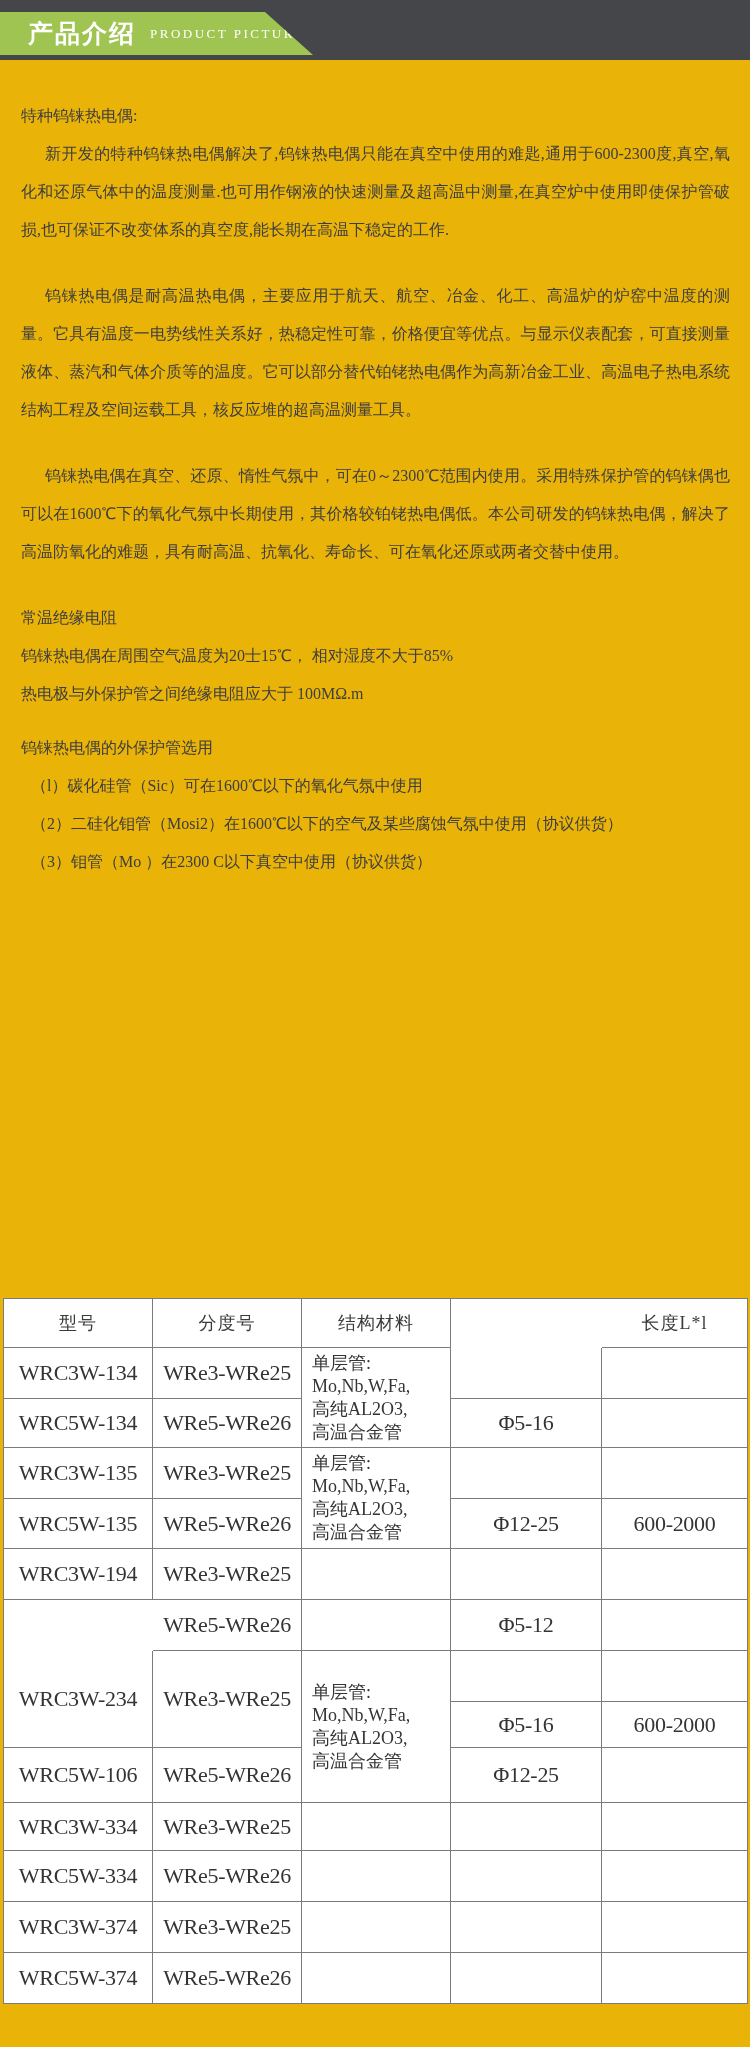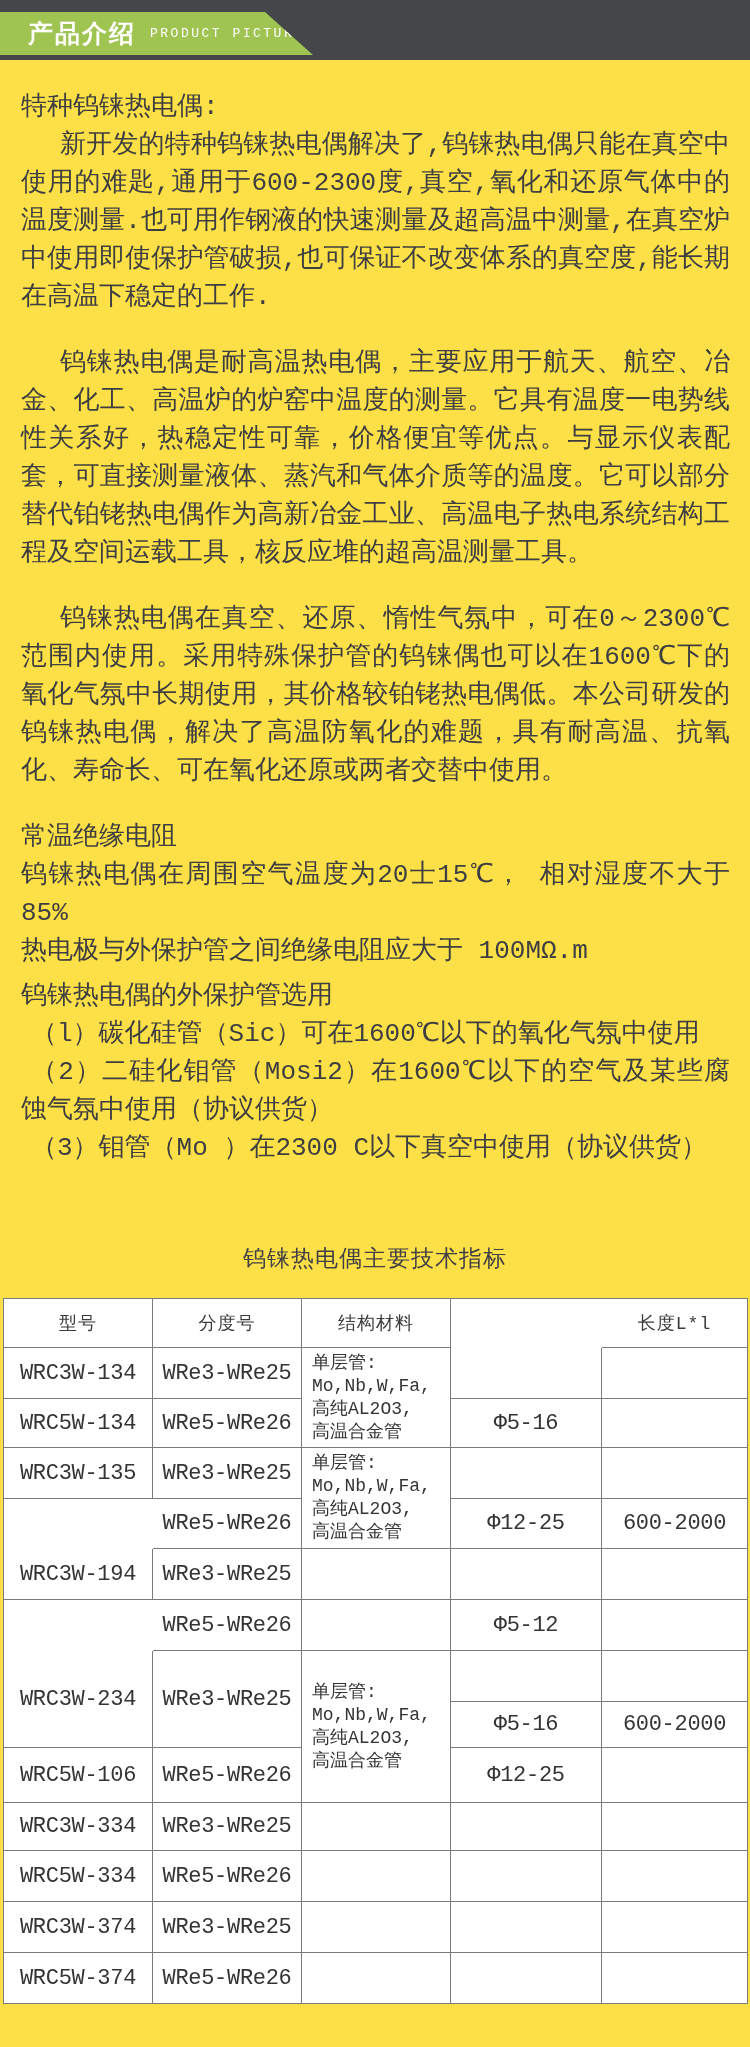--- a/index.html
+++ b/index.html
@@ -6,22 +6,22 @@
     --bar:#454649;
     --ribbon:#a0c452;
     --ink:#3d3e40;
     --line:#7a7b7e;
   }
   *{margin:0;padding:0;box-sizing:border-box;}
   html,body{background:#ffffff;}
   .page{
     position:relative;
     width:750px;height:2047px;
-    background:#fde047;
-    font-family:Liberation Mono, monospace;
+    background:#eab308;
+    font-family:Liberation Serif, serif;
     color:var(--ink);
     overflow:hidden;
   }
   
   .header-bar{
     position:absolute;left:0;top:0;width:750px;height:60px;
     background:var(--bar);
   }
   .header-ribbon{
     position:absolute;left:0;top:12px;width:313px;height:43px;
@@ -34,27 +34,27 @@
     font-size:25px;font-weight:bold;color:#ffffff;letter-spacing:2px;
     white-space:nowrap;
   }
   .ribbon-en{
     margin-left:14px;
     font-size:13px;color:#ffffff;letter-spacing:2.5px;
     white-space:nowrap;
   }
   
   .text-col{
-    position:absolute;left:21px;top:88px;width:709px;
-    font-size:26px;line-height:38px;text-align:justify;
+    position:absolute;left:21px;top:97px;width:709px;
+    font-size:16px;line-height:38px;text-align:justify;
     color:var(--ink);
   }
   .para{text-indent:1.5em;}
   .gap40{margin-top:28px;}
-  .gap24{margin-top:7px;}
+  .gap24{margin-top:16px;}
   .tube-item{text-indent:10px;}
   
   .table-title{
     position:absolute;left:0;top:1243px;width:750px;
     text-align:center;font-size:23px;color:#414143;letter-spacing:1px;
   }
   .spec-table{
     position:absolute;left:3px;top:1298px;
     display:grid;
     border-top:1px solid var(--line);
@@ -97,21 +97,20 @@
     <div class="gap40">常温绝缘电阻</div>
     <div>钨铼热电偶在周围空气温度为20士15℃， 相对湿度不大于85%</div>
     <div>热电极与外保护管之间绝缘电阻应大于 100MΩ.m</div>
 
     <div class="gap24">钨铼热电偶的外保护管选用</div>
     <div class="tube-item">（l）碳化硅管（Sic）可在1600℃以下的氧化气氛中使用</div>
     <div class="tube-item">（2）二硅化钼管（Mosi2）在1600℃以下的空气及某些腐蚀气氛中使用（协议供货）</div>
     <div class="tube-item">（3）钼管（Mo ）在2300 C以下真空中使用（协议供货）</div>
   </div>
 
-  <div class="table-title">钨铼热电偶主要技术指标</div>
   <div class="spec-table" style="grid-template-columns: 149px 149px 149px 151px 146px; grid-template-rows: 49px 51px 49px 51px 50px 51px 51px 51px 46px 55px 48px 51px 51px 51px;">
       <div class="cell th" style="grid-area: 1 / 1 / span 1 / span 1;">型号</div>
       <div class="cell th" style="grid-area: 1 / 2 / span 1 / span 1;">分度号</div>
       <div class="cell th" style="grid-area: 1 / 3 / span 1 / span 1;">结构材料</div>
       <div class="cell th" style="grid-area: 1 / 5 / span 1 / span 1;">长度L*l</div>
       <div class="cell" style="grid-area: 2 / 1 / span 1 / span 1;">WRC3W-134</div>
       <div class="cell" style="grid-area: 2 / 2 / span 1 / span 1;">WRe3-WRe25</div>
       <div class="cell mat" style="grid-area: 2 / 3 / span 2 / span 1;">单层管:
 Mo,Nb,W,Fa,
 高纯AL2O3,
@@ -123,20 +122,21 @@
       <div class="cell" style="grid-area: 3 / 4 / span 1 / span 1;">Φ5-16</div>
       <div class="cell" style="grid-area: 3 / 5 / span 1 / span 1;"></div>
       <div class="cell" style="grid-area: 4 / 1 / span 1 / span 1; text-align: right;">WRC3W-135</div>
       <div class="cell" style="grid-area: 4 / 2 / span 1 / span 1;">WRe3-WRe25</div>
       <div class="cell mat" style="grid-area: 4 / 3 / span 2 / span 1;">单层管:
 Mo,Nb,W,Fa,
 高纯AL2O3,
 高温合金管</div>
       <div class="cell" style="grid-area: 4 / 4 / span 1 / span 1;"></div>
       <div class="cell" style="grid-area: 4 / 5 / span 1 / span 1;"></div>
+      <div class="cell" style="grid-area: 5 / 1 / span 1 / span 1;">WRC5W-135</div>
       <div class="cell" style="grid-area: 5 / 2 / span 1 / span 1;">WRe5-WRe26</div>
       <div class="cell" style="grid-area: 5 / 4 / span 1 / span 1;">Φ12-25</div>
       <div class="cell" style="grid-area: 5 / 5 / span 1 / span 1;">600-2000</div>
       <div class="cell" style="grid-area: 6 / 1 / span 1 / span 1; text-align: center;">WRC3W-194</div>
       <div class="cell" style="grid-area: 6 / 2 / span 1 / span 1;">WRe3-WRe25</div>
       <div class="cell" style="grid-area: 6 / 3 / span 1 / span 1;"></div>
       <div class="cell" style="grid-area: 6 / 4 / span 1 / span 1;"></div>
       <div class="cell" style="grid-area: 6 / 5 / span 1 / span 1;"></div>
       <div class="cell" style="grid-area: 7 / 2 / span 1 / span 1;">WRe5-WRe26</div>
       <div class="cell" style="grid-area: 7 / 3 / span 1 / span 1;"></div>

